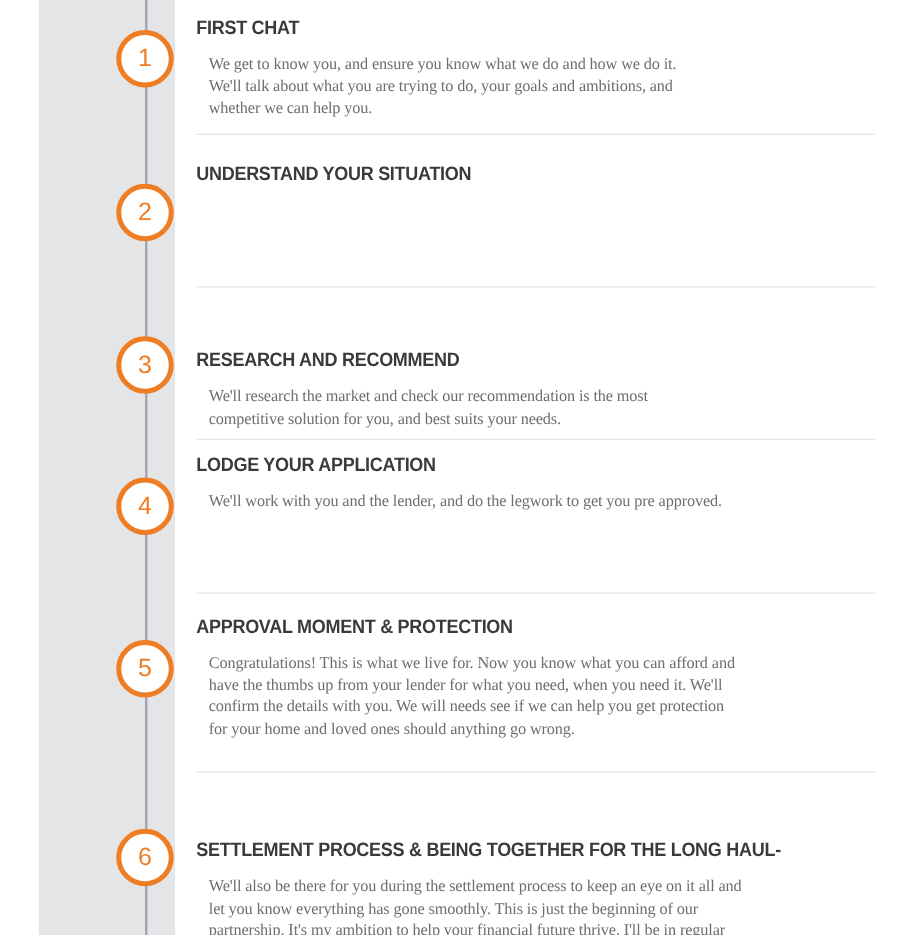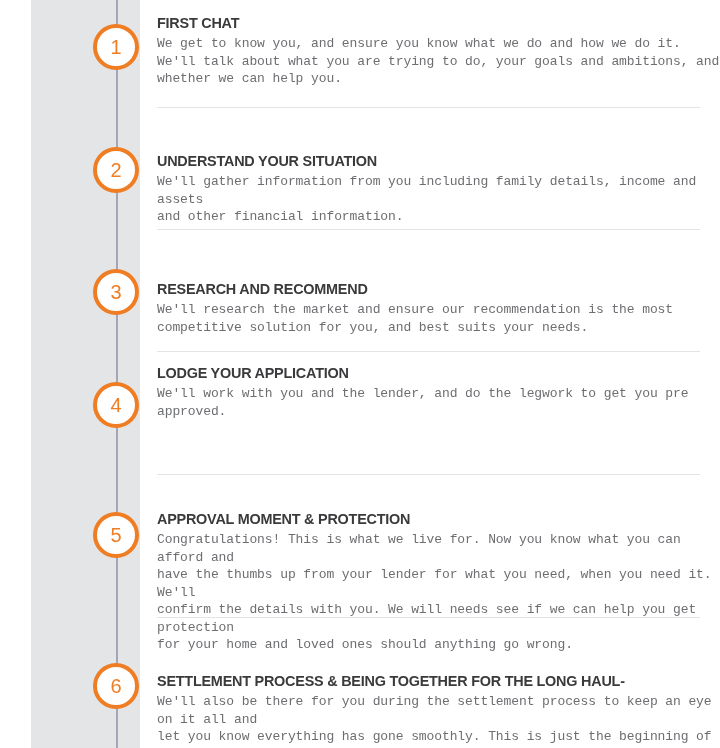--- a/index.html
+++ b/index.html
@@ -77,22 +77,22 @@
     font-weight: bold;
     font-size: 15.5px;
     letter-spacing: -0.25px;
     color: #3a3a3c;
     white-space: nowrap;
     transform: scaleX(0.93);
     transform-origin: left center;
   }
 
   .step-body {
-    margin: 0;
-    font-family: Liberation Mono, monospace;
+    margin: 10px;
+    font-family: Liberation Serif, serif;
     font-size: 13px;
     line-height: 17.5px;
     color: #6d6e71;
     letter-spacing: -0.1px;
     white-space: pre-line;
   }
 
   .step-divider {
     position: absolute;
     left: 0;
@@ -120,41 +120,39 @@
   <div class="steps-content">
 
     <div class="step-block" style="top:14px;">
       <h2 class="step-heading">FIRST CHAT</h2>
       <p class="step-body">We get to know you, and ensure you know what we do and how we do it.
 We'll talk about what you are trying to do, your goals and ambitions, and
 whether we can help you.</p>
     </div>
     <div class="step-divider" style="top:107px;"></div>
 
-    <div class="step-block" style="top:152px;">
+    <div class="step-block" style="top:131px;">
       <h2 class="step-heading">UNDERSTAND YOUR SITUATION</h2>
-      <p class="step-body">We'll gather information from you including family details, income and assets
-and other financial information.</p>
     </div>
     <div class="step-divider" style="top:229px;"></div>
 
     <div class="step-block" style="top:280px;">
       <h2 class="step-heading">RESEARCH AND RECOMMEND</h2>
-      <p class="step-body">We'll research the market and ensure our recommendation is the most
+      <p class="step-body">We'll research the market and check our recommendation is the most
 competitive solution for you, and best suits your needs.</p>
     </div>
     <div class="step-divider" style="top:351px;"></div>
 
     <div class="step-block" style="top:364px;">
       <h2 class="step-heading">LODGE YOUR APPLICATION</h2>
       <p class="step-body">We'll work with you and the lender, and do the legwork to get you pre approved.</p>
     </div>
     <div class="step-divider" style="top:474px;"></div>
 
-    <div class="step-block" style="top:510px;">
+    <div class="step-block" style="top:493px;">
       <h2 class="step-heading">APPROVAL MOMENT &amp; PROTECTION</h2>
       <p class="step-body">Congratulations! This is what we live for. Now you know what you can afford and
 have the thumbs up from your lender for what you need, when you need it. We'll
 confirm the details  with you. We will needs see if we can help you get protection
 for your home and loved ones should anything go wrong.</p>
     </div>
     <div class="step-divider" style="top:617px;"></div>
 
     <div class="step-block" style="top:672px;">
       <h2 class="step-heading">SETTLEMENT PROCESS &amp; BEING TOGETHER FOR THE LONG HAUL-</h2>

